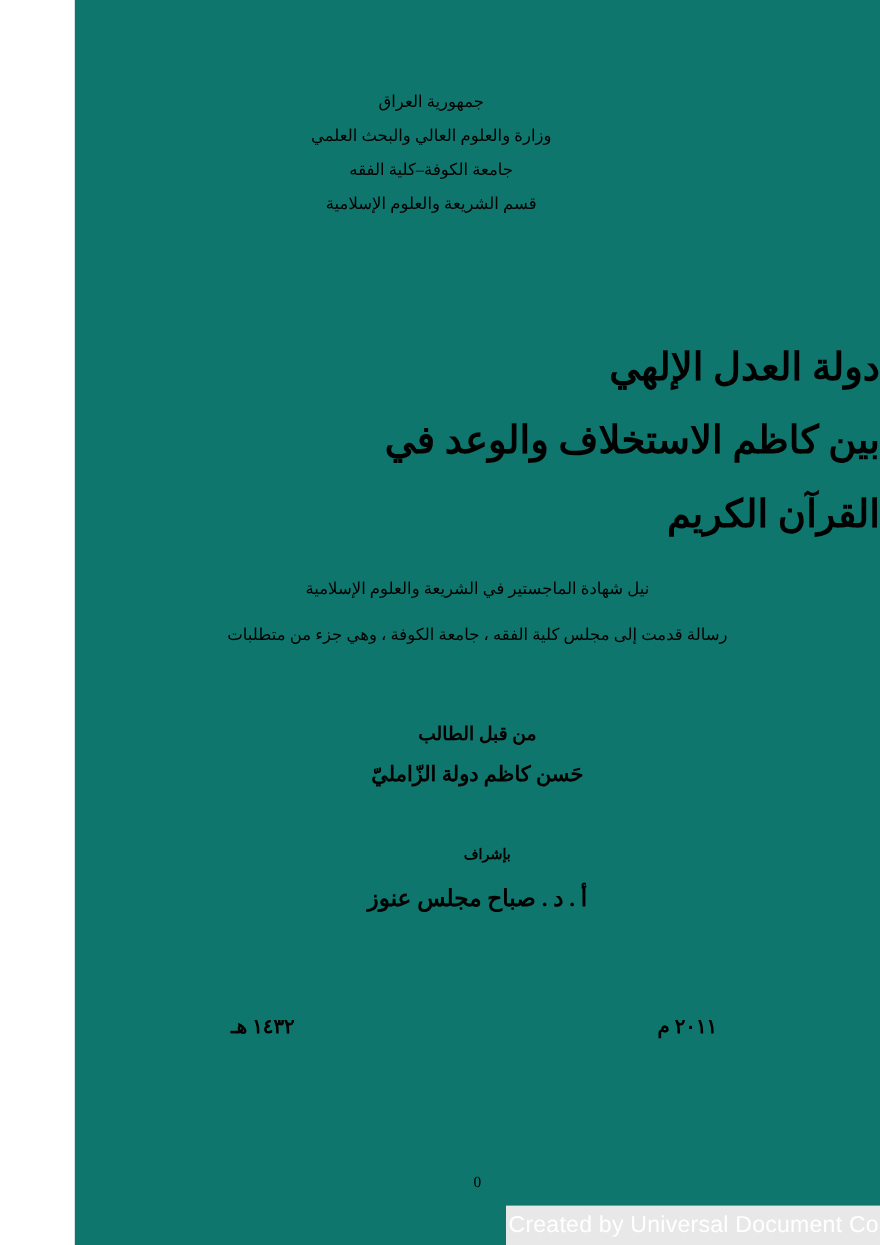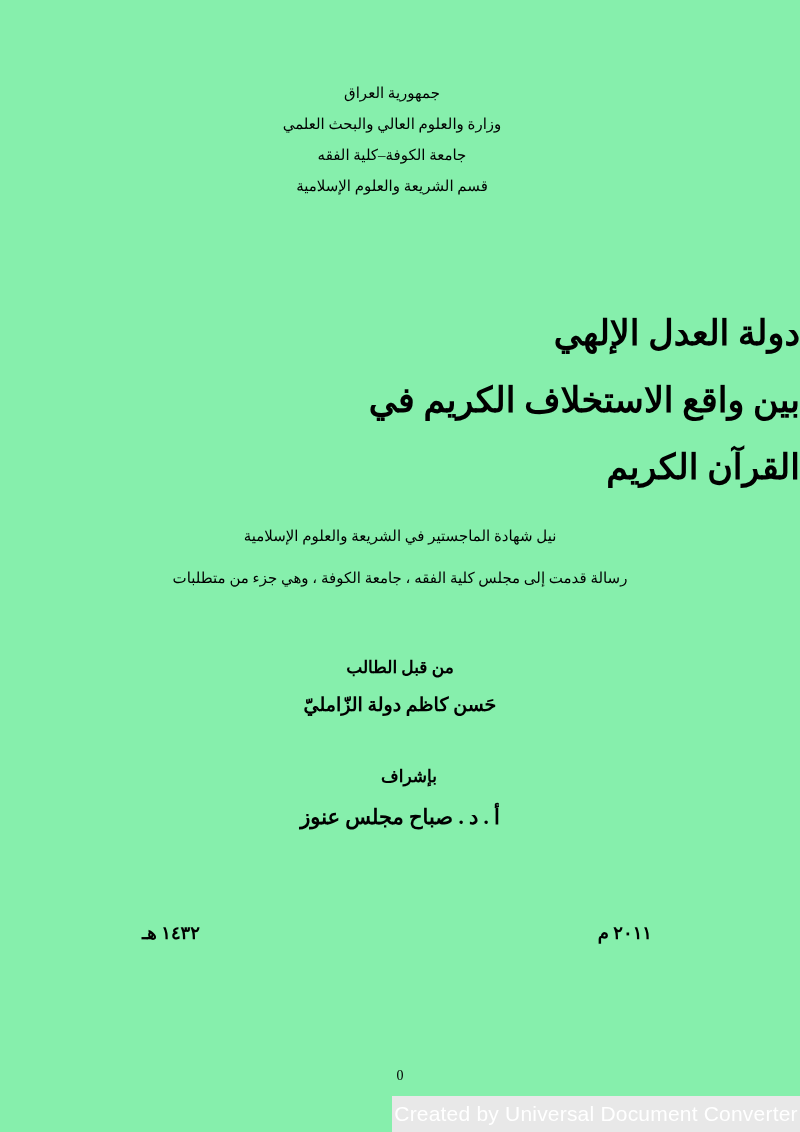--- a/index.html
+++ b/index.html
@@ -12,23 +12,23 @@
     height: 1132px;
     position: relative;
     font-family: "Liberation Serif", "DejaVu Serif", serif;
     color: #000000;
     overflow: hidden;
   }
 
   .page {
     position: absolute;
     inset: 0;
-    width: 800px;
+    width: 732px;
     height: 1132px;
-    background: #86efac;
+    background: #0f766e;
   }
 
   
   .header-block {
     position: absolute;
     top: 78px;
     right: 128px;
     width: 560px;
     text-align: center;
     direction: rtl;
@@ -92,21 +92,21 @@
   
   .supervisor-block {
     position: absolute;
     top: 758px;
     left: 0;
     right: 0;
     text-align: center;
     direction: rtl;
   }
   .supervisor-block .sup-label {
-    font-size: 17px;
+    font-size: 13px;
     font-weight: bold;
     line-height: 37px;
     padding-left: 18px;
   }
   .supervisor-block .sup-name {
     font-size: 21px;
     font-weight: bold;
     line-height: 44px;
   }
 
@@ -172,21 +172,21 @@
 
   <div class="header-block">
     <div class="line">جمهورية العراق</div>
     <div class="line">وزارة والعلوم العالي والبحث العلمي</div>
     <div class="line">جامعة الكوفة–كلية الفقه</div>
     <div class="line">قسم الشريعة والعلوم الإسلامية</div>
   </div>
 
   <div class="title-block">
     <div class="t-line">دولة العدل الإلهي</div>
-    <div class="t-line">بين واقع الاستخلاف الكريم  في</div>
+    <div class="t-line">بين كاظم الاستخلاف والوعد  في</div>
     <div class="t-line">القرآن الكريم</div>
   </div>
 
   <div class="statement-block">
     <div class="s-line">نيل شهادة  الماجستير في الشريعة والعلوم الإسلامية</div>
     <div class="s-line">رسالة قدمت إلى مجلس كلية الفقه ، جامعة الكوفة ، وهي جزء من متطلبات</div>
   </div>
 
   <div class="author-block">
     <div class="a-label">من قبل الطالب</div>

